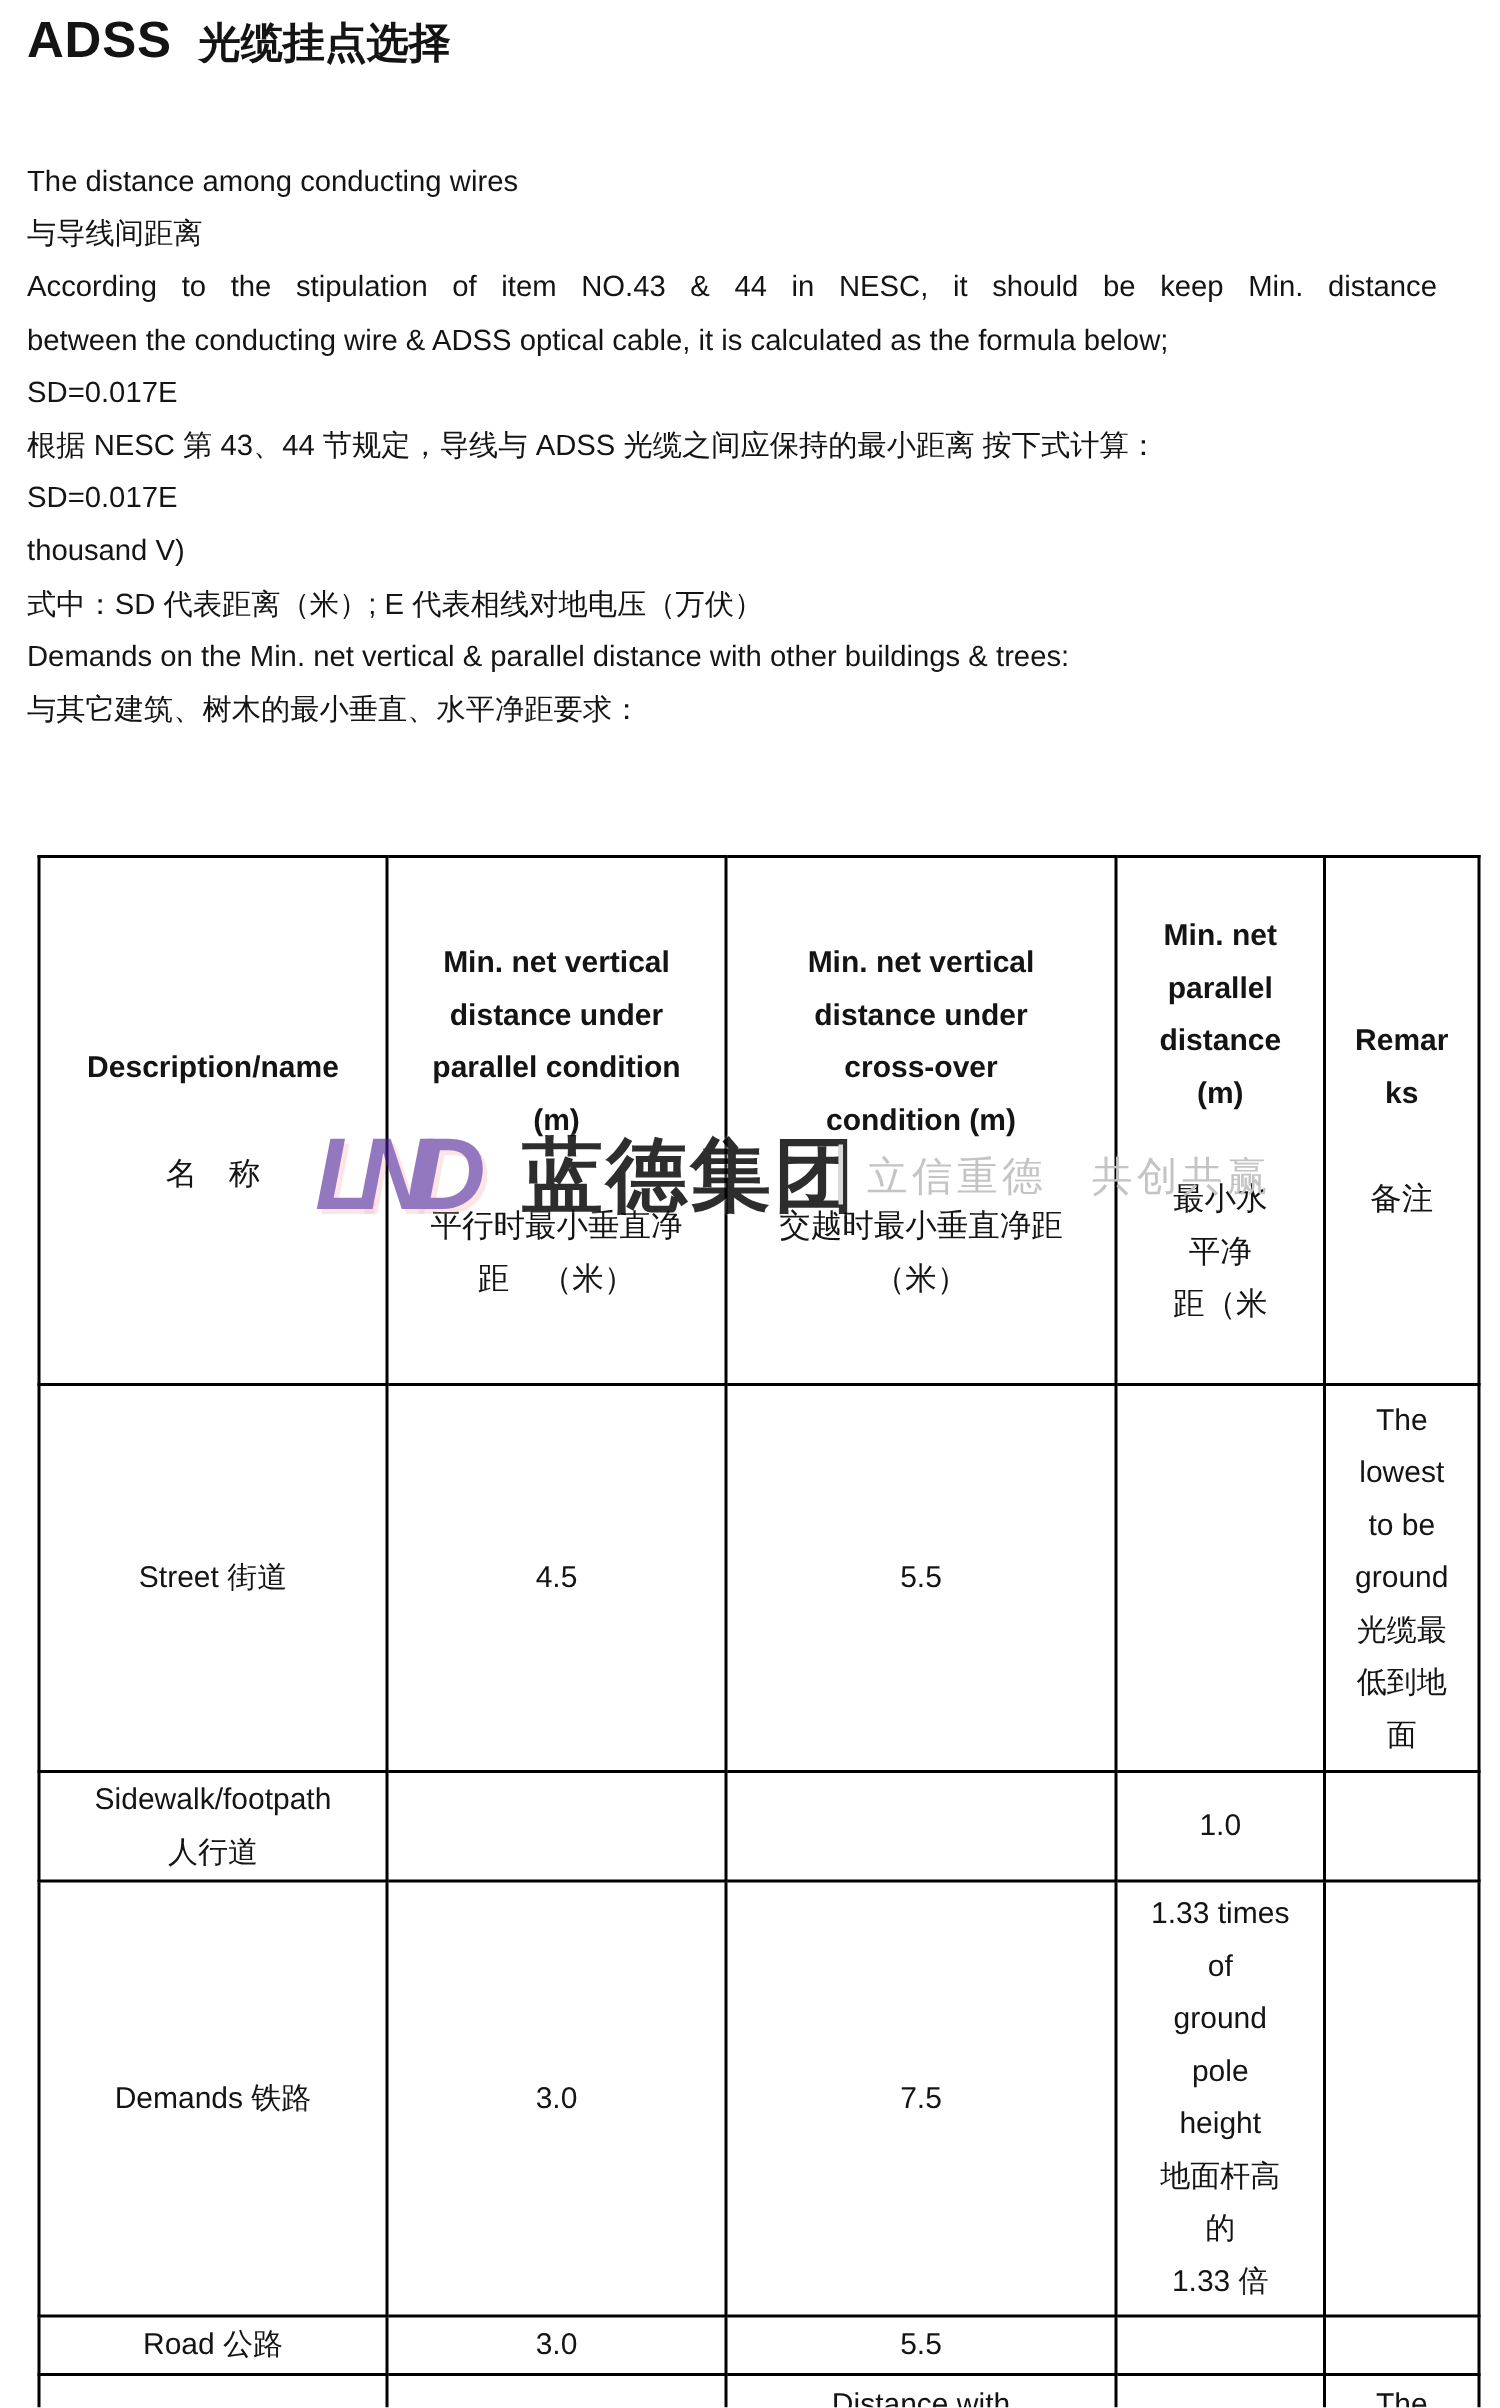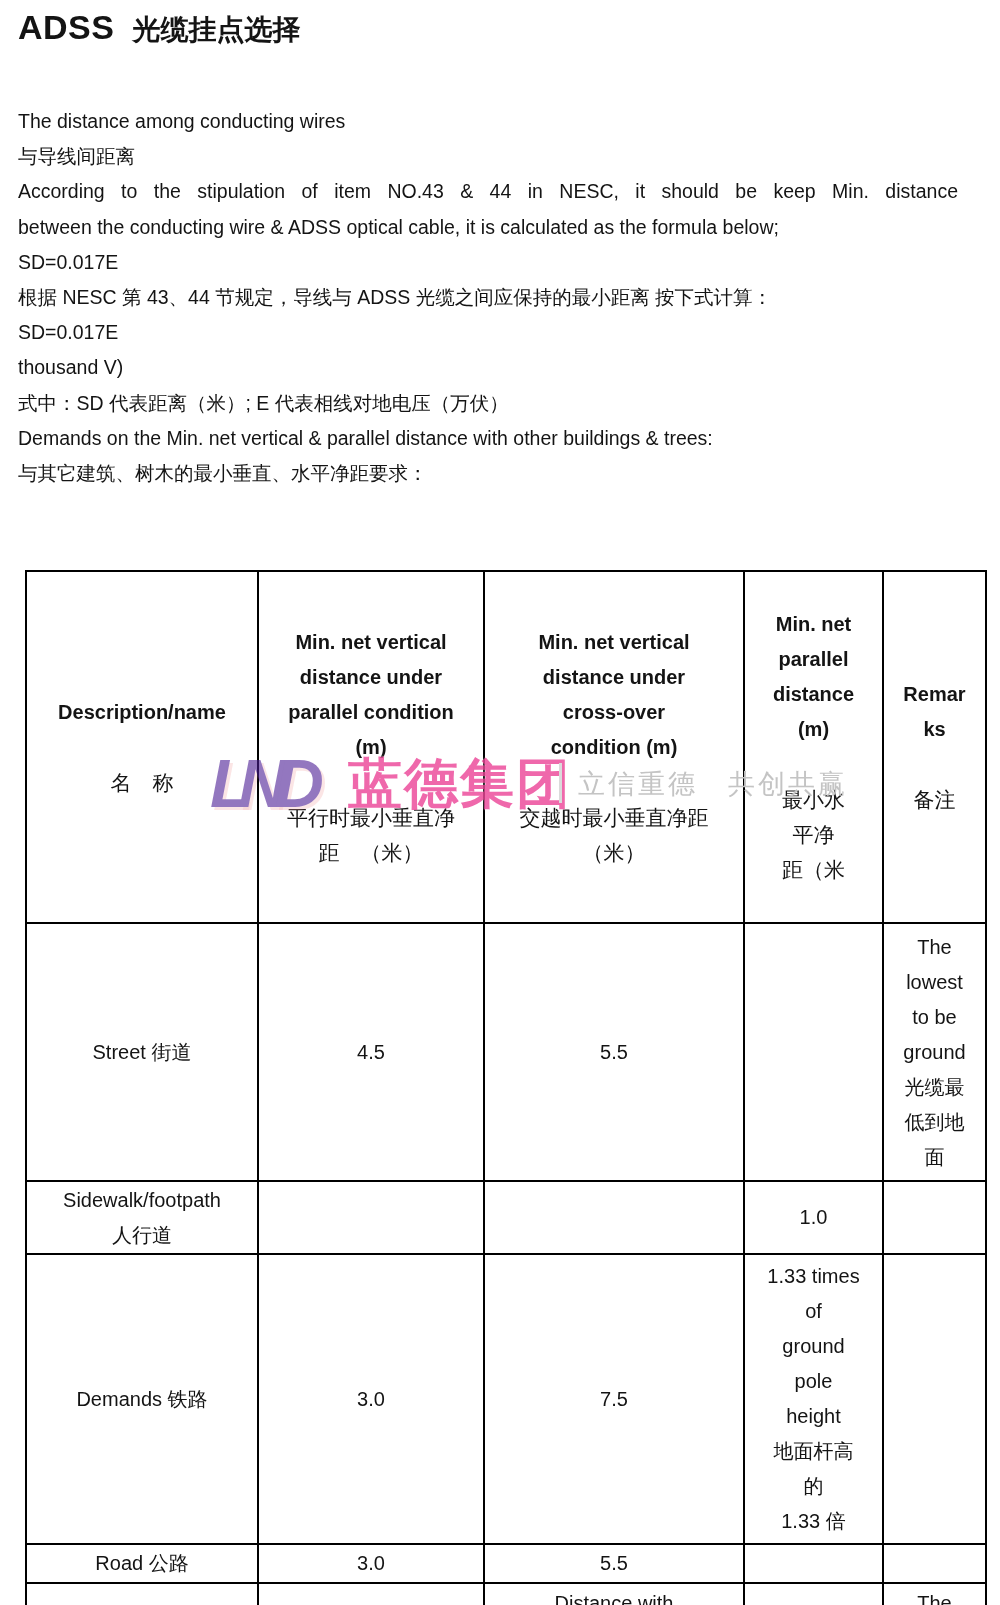--- a/index.html
+++ b/index.html
@@ -26,21 +26,21 @@
   .tr-h{height:252px;} .tr-1{height:258px;} .tr-2{height:73px;}
   .tr-3{height:290px;} .tr-4{height:39px;} .tr-5{height:110px;}
   
   .wm{position:absolute;z-index:5;pointer-events:none;}
   .wm-logo{
     top:744px;left:210px;font-size:68px;font-style:italic;font-weight:bold;
     color:#4c1d95;opacity:0.6;letter-spacing:-13px;
     text-shadow:3px 3px 0 rgba(240,160,160,0.45);
   }
   .wm-brand{
-    top:748px;left:348px;font-size:54px;font-weight:bold;color:#ec4899;opacity:0.82;
+    top:748px;left:348px;font-size:54px;font-weight:bold;color:#000000;opacity:0.82;
     letter-spacing:2px;text-shadow:0 0 2px rgba(255,255,255,0.7);
   }
   .wm-divider{top:763px;left:559px;width:3px;height:40px;background:#dadada;}
   .wm-slogan{top:766px;left:578px;font-size:27px;color:#c4c4c4;letter-spacing:3px;text-align:center;}
 </style>
 </head>
 <body>
 
 <div class="page">
 

